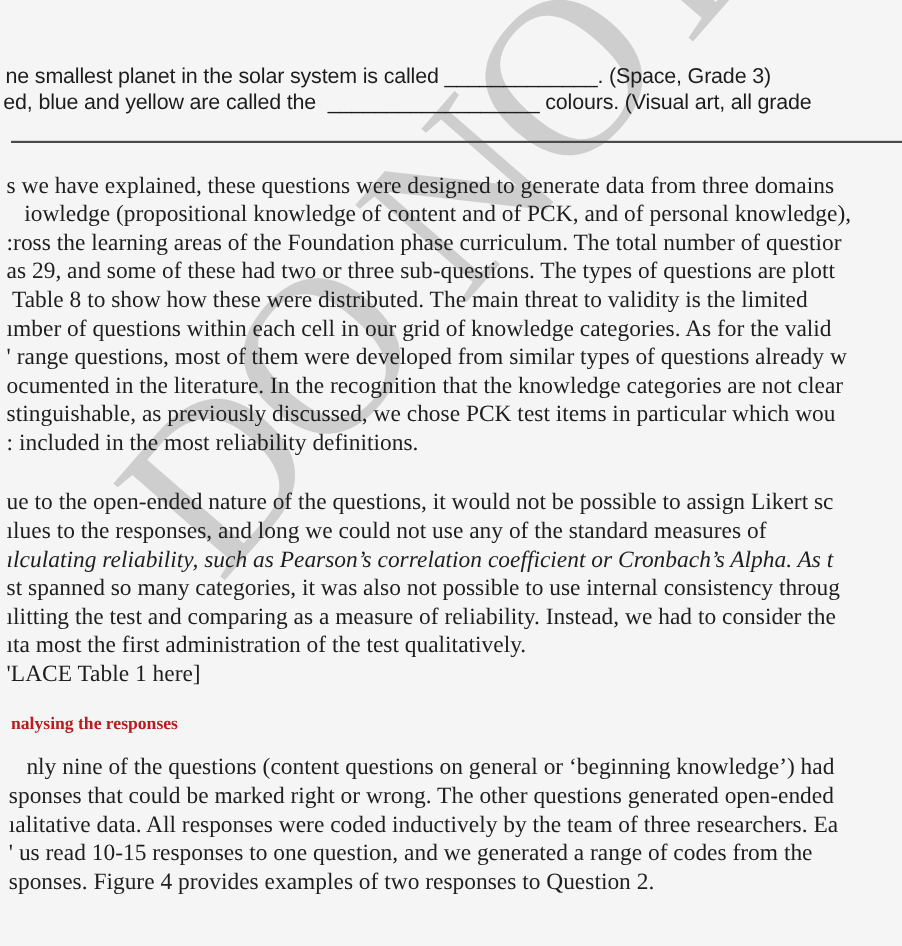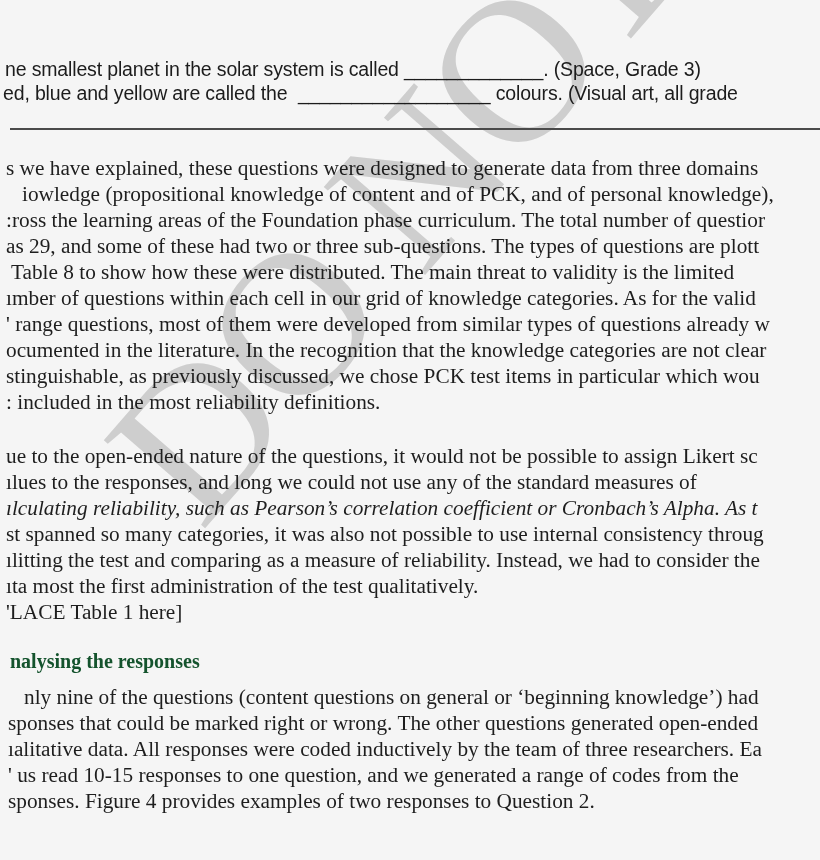--- a/index.html
+++ b/index.html
@@ -33,22 +33,22 @@
       color: #1c1c1c;
     }
     .serif {
       font-family: "Liberation Serif", serif;
       font-size: 21.3px;
       color: #1e1e1e;
     }
     .heading {
       font-family: "Liberation Serif", serif;
       font-weight: bold;
-      font-size: 20px;
-      color: #14532d;
+      font-size: 16px;
+      color: #b91c1c;
     }
     .rule {
       position: absolute;
       left: 10px;
       width: 810px;
       top: 128px;
       height: 2px;
       background: #4a4a4a;
     }
     .watermark {

